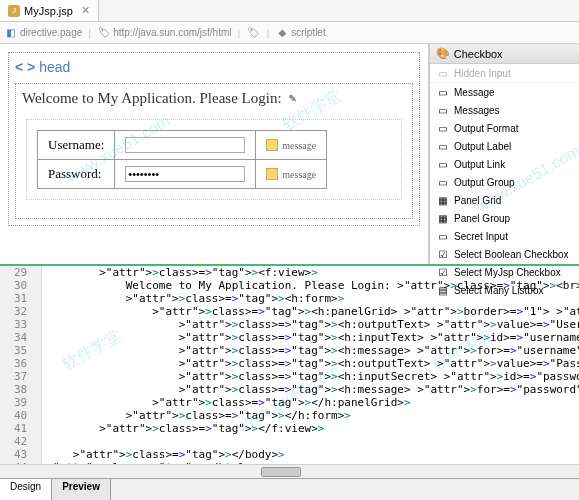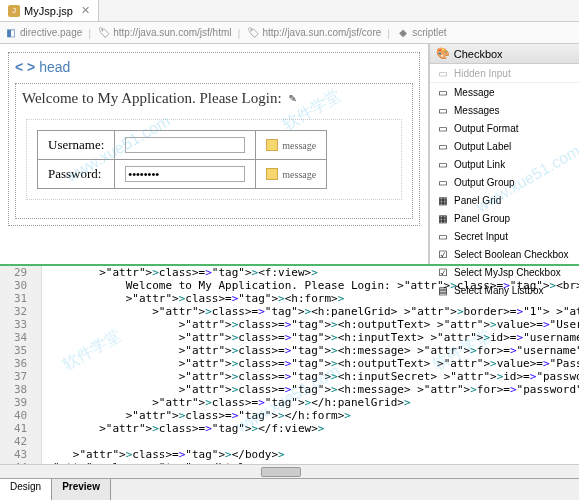--- a/index.html
+++ b/index.html
@@ -79,21 +79,20 @@
       <span>directive.page</span>
     </span>
   <span class="sep">|</span>
   <span class="breadcrumb-item">
       <span class="icon">🏷</span>
       <span>http://java.sun.com/jsf/html</span>
     </span>
   <span class="sep">|</span>
   <span class="breadcrumb-item">
       <span class="icon">🏷</span>
-      <span>http://java.sun.com/jsf/core</span>
     </span>
   <span class="sep">|</span>
   <span class="breadcrumb-item">
       <span class="icon">◆</span>
       <span>scriptlet</span>
     </span>
 </div>
 
 <div class="main-area">
   <div class="design-canvas">

